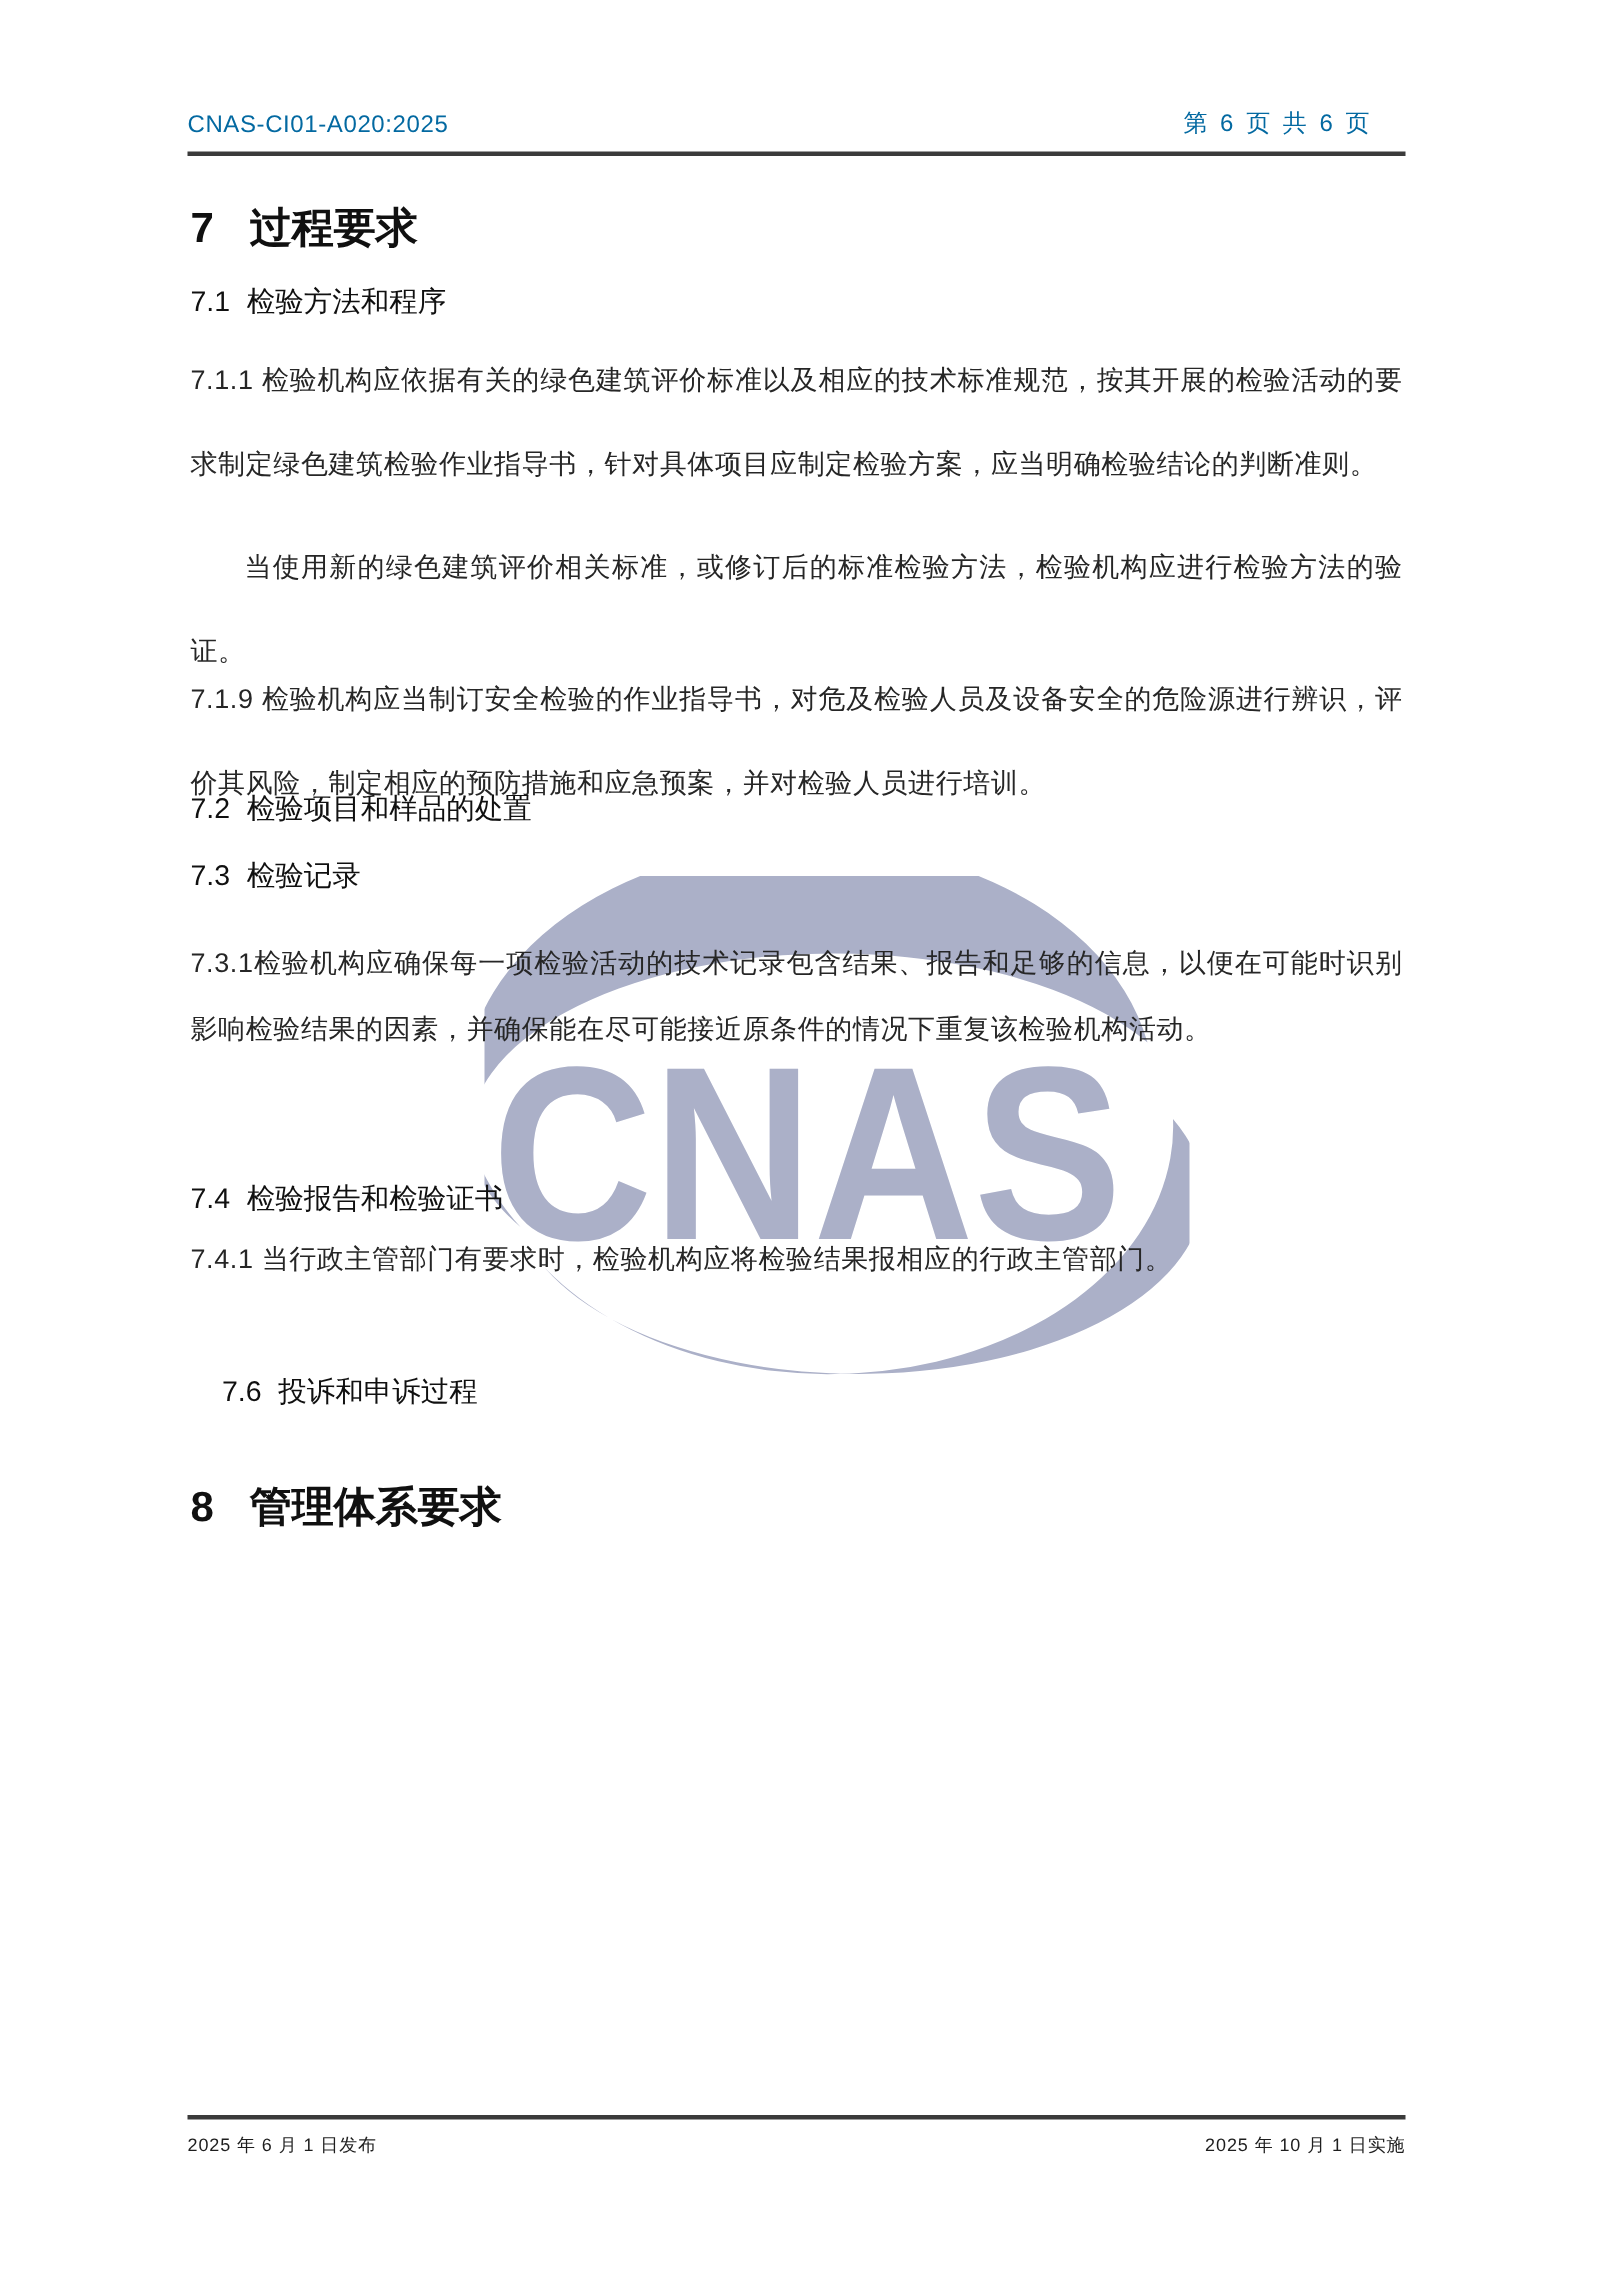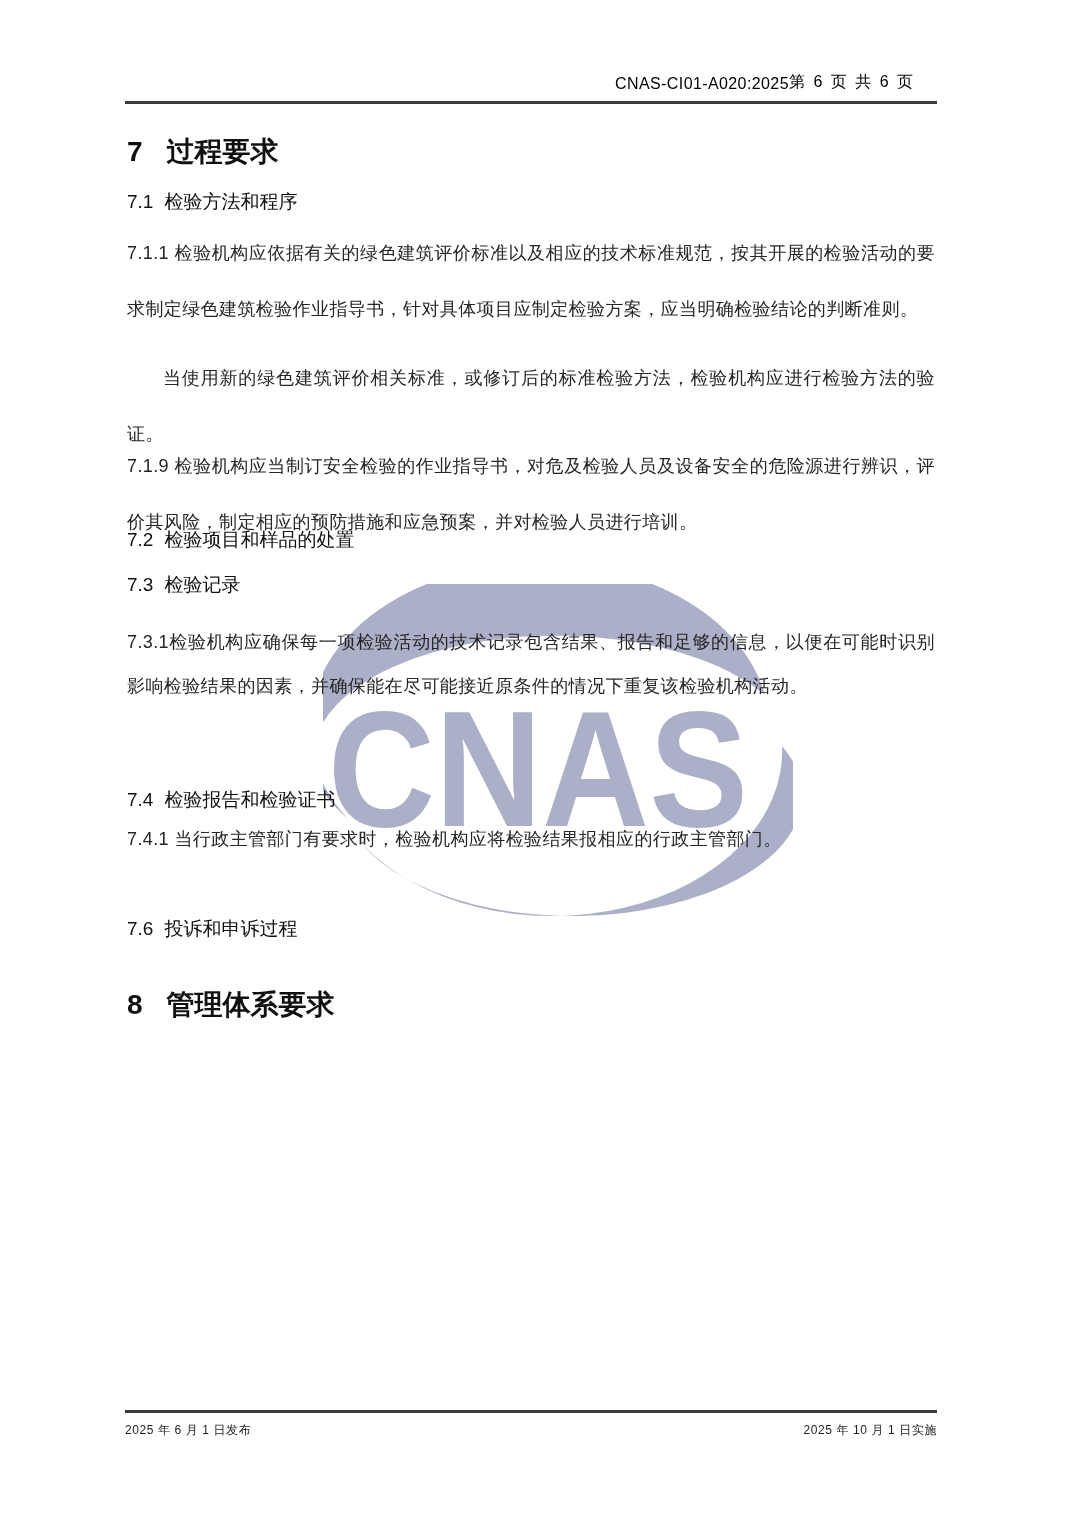--- a/index.html
+++ b/index.html
@@ -8,25 +8,26 @@
     width: 1080px;
     height: 1527px;
     background: #ffffff;
     font-family: "Liberation Sans", sans-serif;
     overflow: hidden;
   }
   
   .doc-header {
     position: absolute;
     left: 125px; top: 72px; width: 812px;
-    display: flex; justify-content: flex-end; align-items: flex-end;
-    font-size: 16px; color: #000000;
+    display: flex; justify-content: space-between; align-items: flex-end;
+    font-size: 16px; color: #0369a1;
     padding-bottom: 8px;
     border-bottom: 3px solid #3b3b3b;
     z-index: 2;
+    gap: 36px;
   }
   .doc-header .doc-code { letter-spacing: 0.4px; }
   .doc-header .pagination { letter-spacing: 2px; margin-right: 22px; }
 
   
   .watermark {
     position: absolute;
     left: 323px; top: 584px;
     width: 470px; height: 354px;
     z-index: 0;
@@ -52,21 +53,21 @@
   .t-p-711  { top: 225px; }
   .t-p-new  { top: 350px; }
   .t-p-719  { top: 438px; }
   .t-h2-72  { top: 529px; }
   .t-h2-73  { top: 574px; }
   .t-p-731  { top: 620px; }
   .t-p-rec  { top: 735px; }
   .t-h2-74  { top: 789px; }
   .t-p-741  { top: 811px; }
   .t-h2-75  { top: 874px; }
-  .t-h2-76  { top: 918px; }
+  .t-h2-76  { top: 918px; margin-left: 21px; }
   .t-h1-8   { top: 960px; margin-top: 28px; }
 
   
   .doc-footer {
     position: absolute;
     left: 125px; top: 1410px; width: 812px;
     border-top: 3px solid #3b3b3b;
     padding-top: 9px;
     display: flex; justify-content: space-between;
     font-size: 12px; color: #1e1e1e;

